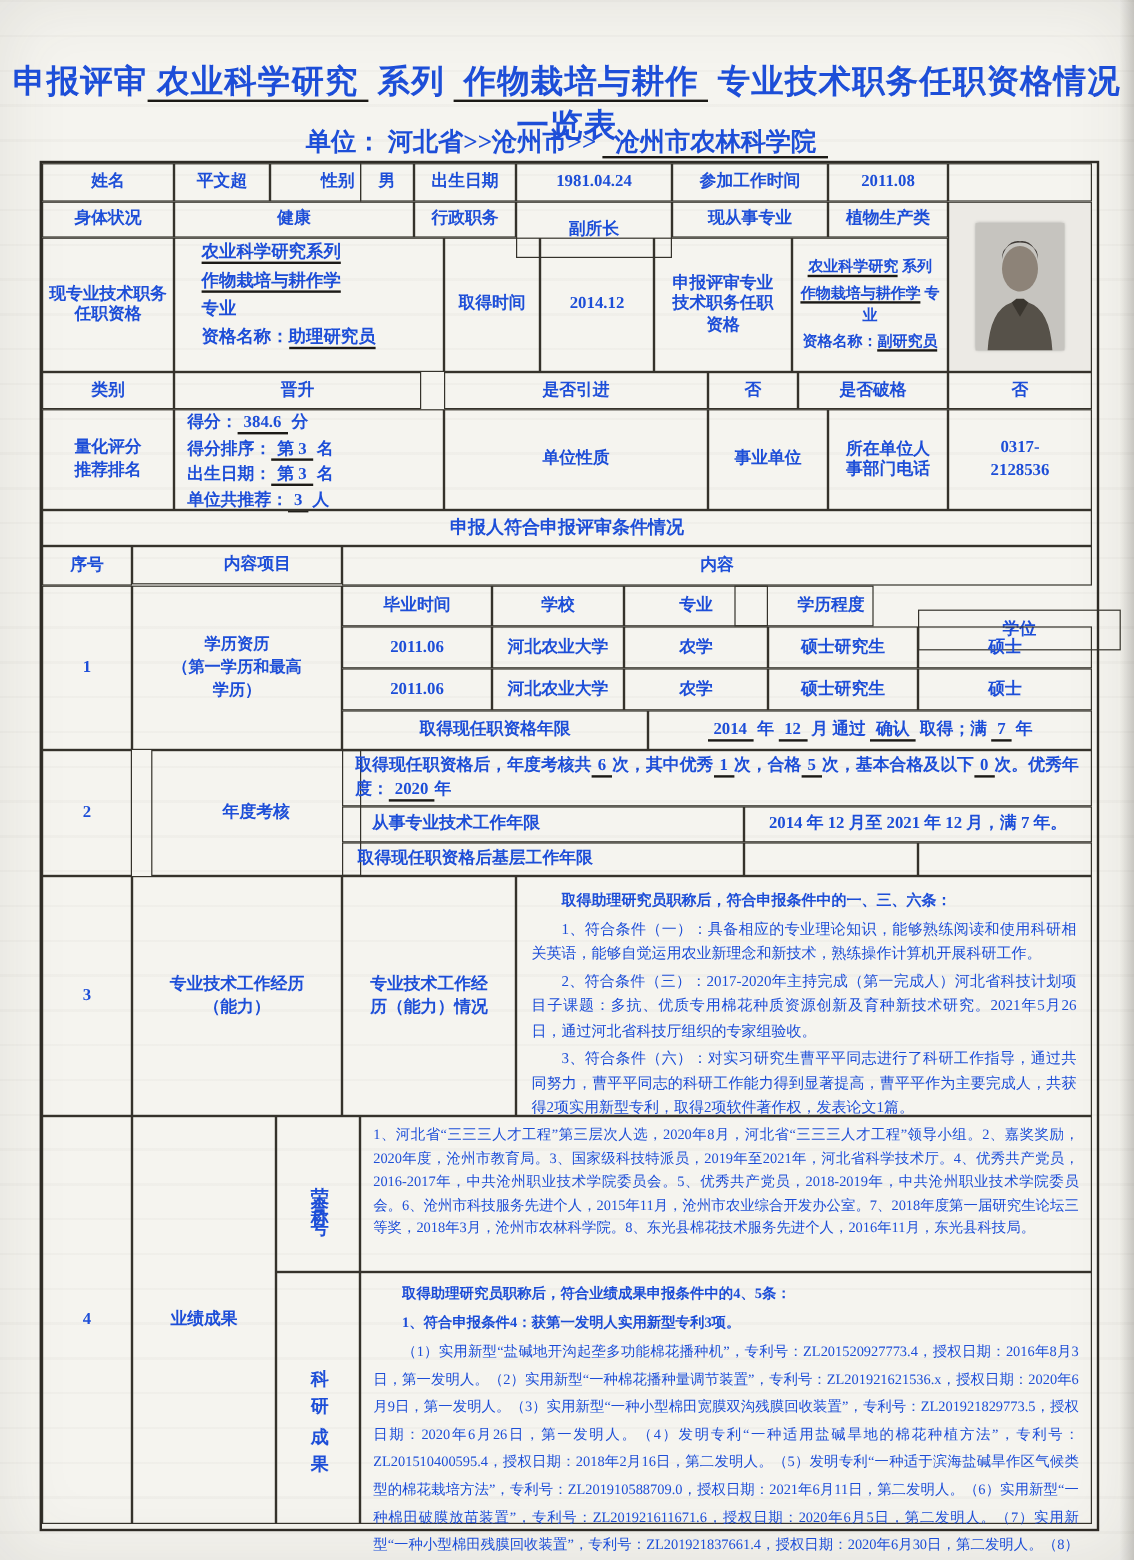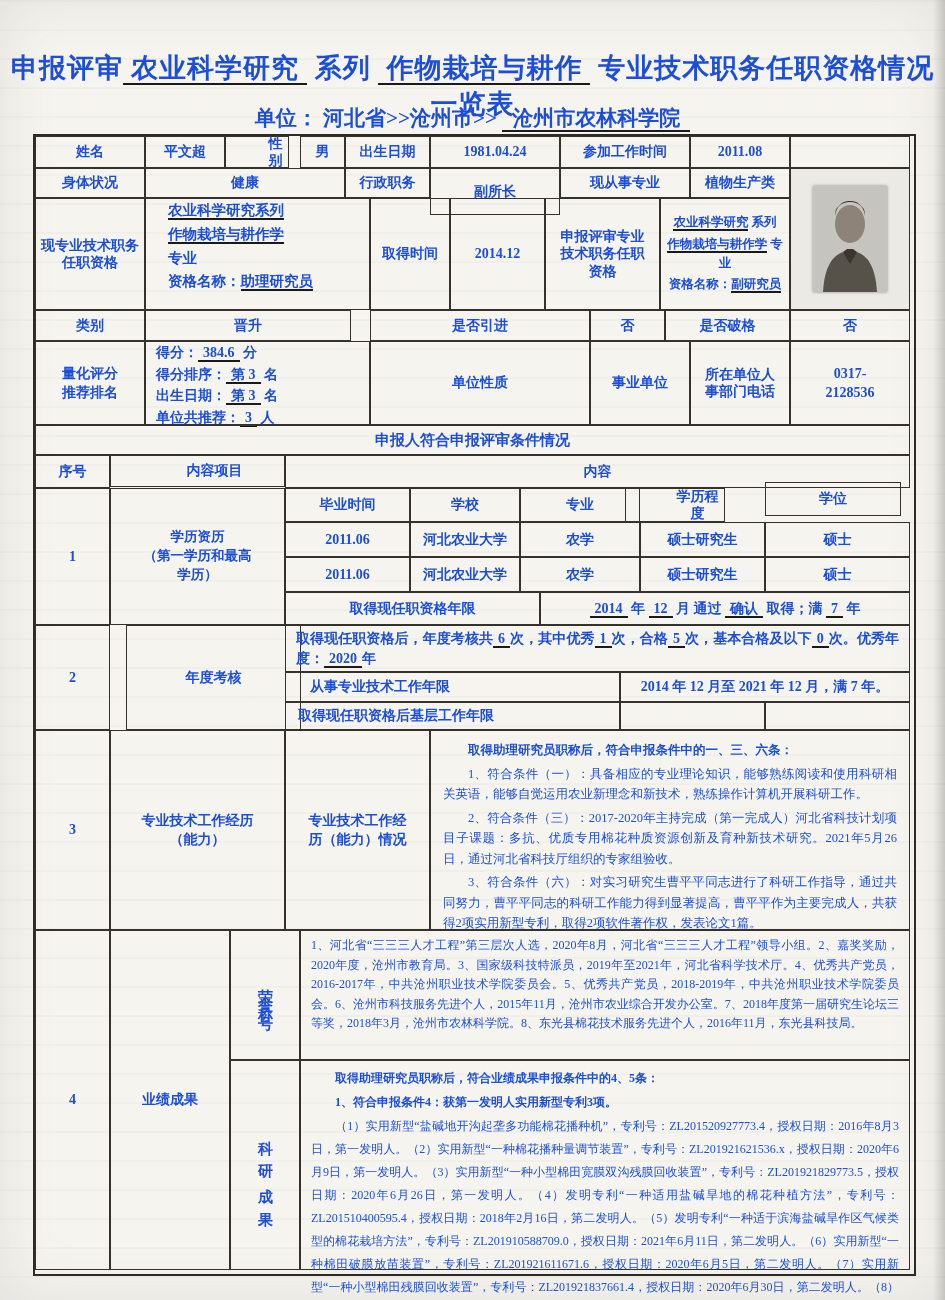--- a/index.html
+++ b/index.html
@@ -36,21 +36,21 @@
 <div class="sheet">
 
   <div class="title"><span>申报评审</span><span class="tu">农业科学研究</span><span> 系列 </span><span class="tu">作物栽培与耕作</span><span> 专业技术职务任职资格情况一览表</span></div>
 
   <div class="subtitle"><span>单位： 河北省&gt;&gt;沧州市&gt;&gt;</span> <span class="tu2">沧州市农林科学院</span></div>
 
   <div class="frame"></div>
 
   <div class="c" style="left:35px;top:136px;width:110px;height:32px;">姓名</div>
   <div class="c" style="left:145px;top:136px;width:80px;height:32px;">平文超</div>
-  <div class="c" style="left:225px;top:136px;width:64px;height:32px;padding-left:40px;">性别</div>
+  <div class="c" style="left:225px;top:136px;width:76px;height:32px;padding-left:40px;">性别</div>
   <div class="c" style="left:300px;top:136px;width:45px;height:32px;">男</div>
   <div class="c" style="left:345px;top:136px;width:85px;height:32px;">出生日期</div>
   <div class="c" style="left:430px;top:136px;width:130px;height:32px;">1981.04.24</div>
   <div class="c" style="left:560px;top:136px;width:130px;height:32px;">参加工作时间</div>
   <div class="c" style="left:690px;top:136px;width:100px;height:32px;">2011.08</div>
   <div class="c" style="left:790px;top:136px;width:120px;height:32px;"></div>
 
   <div class="c" style="left:35px;top:168px;width:110px;height:30px;">身体状况</div>
   <div class="c" style="left:145px;top:168px;width:200px;height:30px;">健康</div>
   <div class="c" style="left:345px;top:168px;width:85px;height:30px;">行政职务</div>
@@ -119,22 +119,22 @@
 
   <div class="c" style="left:35px;top:488px;width:75px;height:137px;">1</div>
   <div class="c col" style="left:110px;top:488px;width:175px;height:137px;font-size:13.5px;">
     <div>学历资历</div>
     <div>（第一学历和最高</div>
     <div>学历）</div>
   </div>
   <div class="c" style="left:285px;top:488px;width:125px;height:34px;">毕业时间</div>
   <div class="c" style="left:410px;top:488px;width:110px;height:34px;">学校</div>
   <div class="c" style="left:520px;top:488px;width:120px;height:34px;">专业</div>
-  <div class="c" style="left:625px;top:488px;width:100px;height:34px;padding-left:48px;">学历程度</div>
-  <div class="c" style="left:765px;top:482px;width:136px;height:34px;">学位</div>
+  <div class="c" style="left:612px;top:488px;width:116px;height:34px;padding-left:48px;">学历程度</div>
+  <div class="c" style="left:765px;top:508px;width:169px;height:34px;">学位</div>
 
   <div class="c" style="left:285px;top:522px;width:125px;height:35px;">2011.06</div>
   <div class="c" style="left:410px;top:522px;width:110px;height:35px;">河北农业大学</div>
   <div class="c" style="left:520px;top:522px;width:120px;height:35px;">农学</div>
   <div class="c" style="left:640px;top:522px;width:125px;height:35px;">硕士研究生</div>
   <div class="c" style="left:765px;top:522px;width:145px;height:35px;">硕士</div>
 
   <div class="c" style="left:285px;top:557px;width:125px;height:35px;">2011.06</div>
   <div class="c" style="left:410px;top:557px;width:110px;height:35px;">河北农业大学</div>
   <div class="c" style="left:520px;top:557px;width:120px;height:35px;">农学</div>

